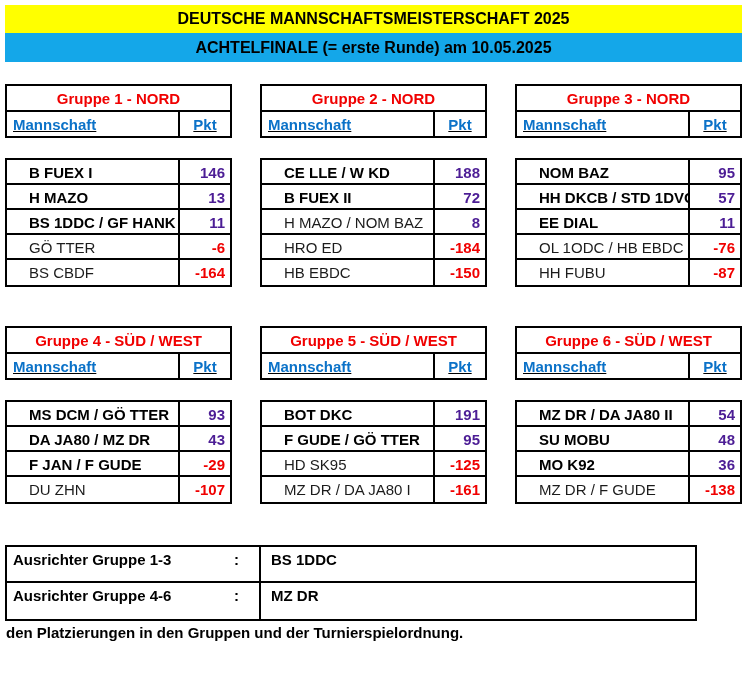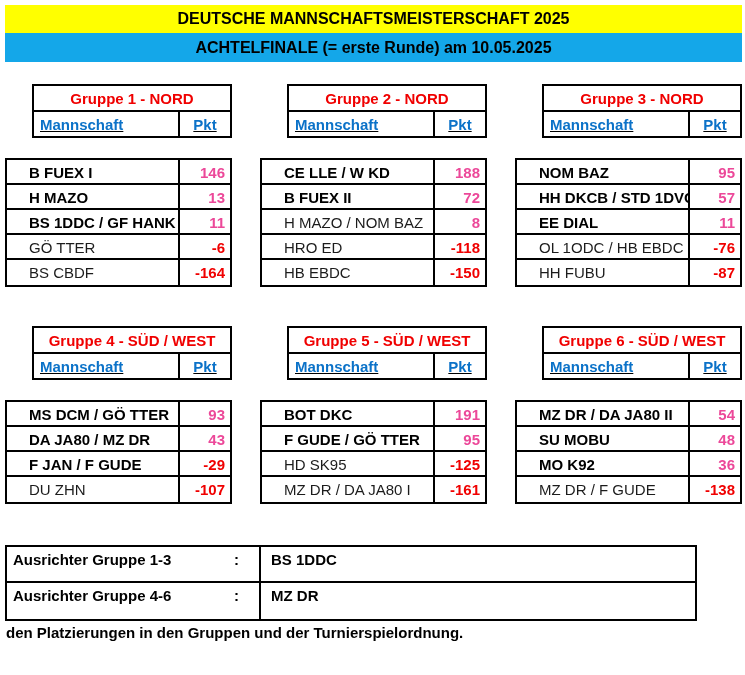--- a/index.html
+++ b/index.html
@@ -25,21 +25,21 @@
     text-align:center; font-weight:bold; font-size:16px; color:#000000;
   }
   .banner.title{ top:5px; height:28px; line-height:28px; background:var(--yellow); }
   .banner.subtitle{ top:33px; height:29px; line-height:29px; background:var(--cyan); }
 
   
   .group{ position:absolute; width:227px; }
   .g-row1{ top:84px; } .g-row2{ top:326px; }
   .g-col1{ left:5px; } .g-col2{ left:260px; } .g-col3{ left:515px; }
 
-  .ghead{ border:2px solid #000; background:#fff;margin-left:27px; }
+  .ghead{ border:2px solid #000; background:#fff; }
   .gtitle{
     height:26px; line-height:26px; text-align:center;
     color:var(--red); font-weight:bold; font-size:15px;
     border-bottom:2px solid #000; white-space:nowrap; overflow:hidden;
   }
   .gcols{ display:flex; height:24px; line-height:26px;text-decoration:underline; }
   .col-team{
     flex:1; padding-left:6px; color:var(--blue);
     font-weight:bold; font-size:15px;
   }
@@ -51,21 +51,21 @@
   .gdata{ margin-top:20px; border:2px solid #000; background:#fff; }
   .trow{ display:flex; height:25px; line-height:25px; border-bottom:2px solid #000; }
   .trow:last-child{ border-bottom:none; }
   .tcell.team{
     flex:1; padding-left:22px; font-size:15px; color:#1c1c1c;
     white-space:nowrap; overflow:hidden; font-weight:normal;
   }
   .tcell.team.b{ font-weight:bold; color:#000; }
   .tcell.pts{
     width:52px; border-left:2px solid #000; text-align:right; padding-right:5px;
-    font-weight:bold; font-size:15px; color:#ec4899;
+    font-weight:bold; font-size:15px; color:#4c1d95;
   }
   .tcell.pts.neg{ color:var(--red); }
 
   
   .hosts{ position:absolute; left:5px; top:545px; width:692px; border:2px solid #000; background:#fff; }
   .hrow{ display:flex; height:36px; line-height:25px; border-bottom:2px solid #000; }
   .hrow:last-child{ border-bottom:none; }
   .hlabel{
     width:252px; display:flex; justify-content:space-between;
     font-weight:bold; font-size:15px; padding-left:6px; white-space:nowrap;
@@ -130,21 +130,21 @@
       <div class="trow">
         <div class="tcell team b">B FUEX II</div>
         <div class="tcell pts">72</div>
       </div>
       <div class="trow">
         <div class="tcell team">H MAZO / NOM BAZ</div>
         <div class="tcell pts">8</div>
       </div>
       <div class="trow">
         <div class="tcell team">HRO ED</div>
-        <div class="tcell pts neg">-118</div>
+        <div class="tcell pts neg">-184</div>
       </div>
       <div class="trow">
         <div class="tcell team">HB EBDC</div>
         <div class="tcell pts neg">-150</div>
       </div>
     </div>
 </div>
 
 <div class="group g-row1 g-col3">
   <div class="ghead">

